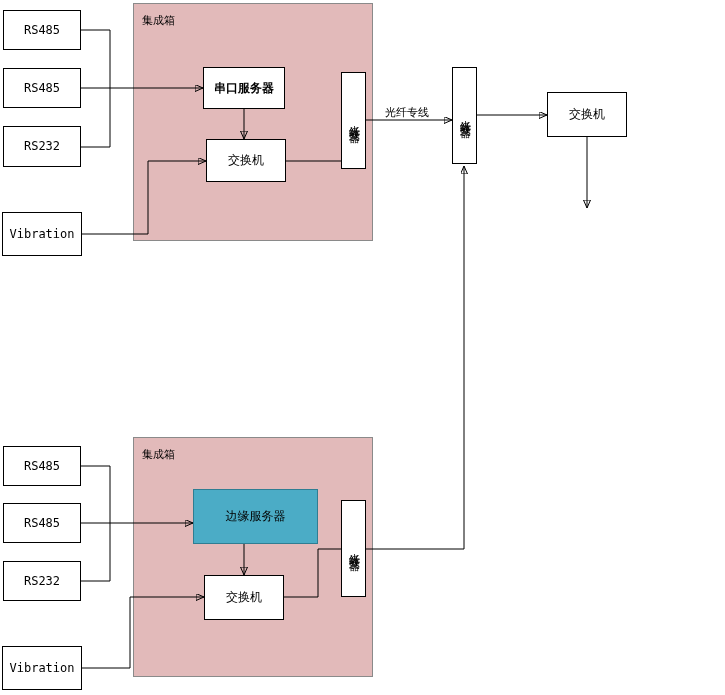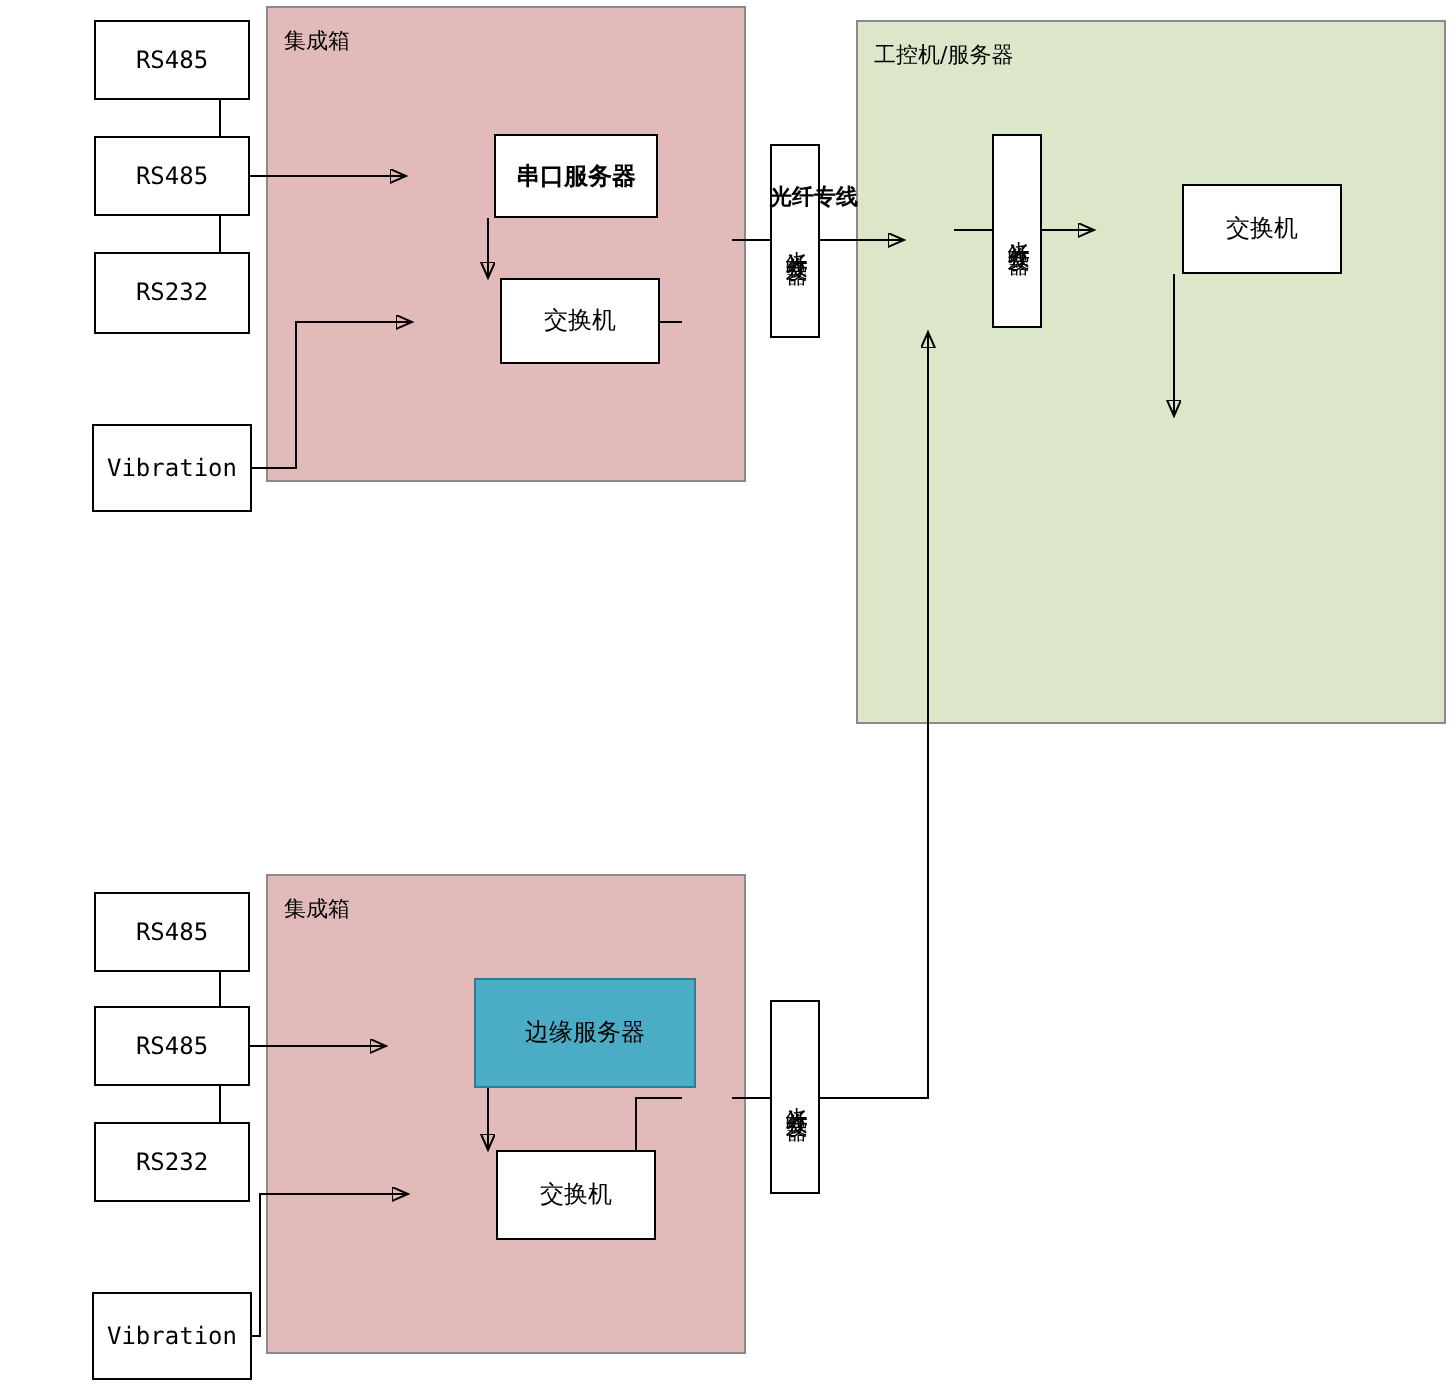--- a/index.html
+++ b/index.html
@@ -12,21 +12,21 @@
   }
   .pink  { background: var(--integration-fill, #e2baba); }
   .green { background: var(--server-fill, #dce7ca); }
   .container-title {
     position:absolute; top:9px; left:8px; font-size:11px; color:#000;
     white-space:nowrap;
   }
   .node {
     position:absolute; box-sizing:border-box; background:#ffffff;
     border:1px solid #000; display:flex; align-items:center; justify-content:center;
-    font-size:12px; text-align:center; line-height:1.25;margin-left:44px;
+    font-size:12px; text-align:center; line-height:1.25;
   }
   .source { font-family:"DejaVu Sans Mono", monospace; font-size:12px; }
   .vbox {
     writing-mode: vertical-rl; text-orientation: upright;
     font-size:11px; letter-spacing:2px; padding:2px 0;
   }
   .teal { background: var(--edge-fill, #4bacc6); border-color:#2f7d92; }
   .edge-label {
     position:absolute; font-size:11px; white-space:nowrap; color:#000;
   }
@@ -35,23 +35,20 @@
 </style>
 </head>
 <body>
 
 <div class="canvas">
 
   <div class="container-box pink" style="left:133px; top:3px; width:240px; height:238px;">
     <div class="container-title">集成箱</div>
   </div>
 
-  <div class="container-box green" style="left:428px; top:10px; width:295px; height:352px;">
-    <div class="container-title">工控机/服务器</div>
-  </div>
 
   <div class="container-box pink" style="left:133px; top:437px; width:240px; height:240px;">
     <div class="container-title">集成箱</div>
   </div>
 
   <svg class="wires" width="725" height="695">
     <defs>
       <marker id="arrow" markerWidth="10" markerHeight="9" refX="8" refY="3.5" orient="auto" markerUnits="userSpaceOnUse">
         <path d="M0,0 L8,3.5 L0,7 z" fill="#000" stroke="none"></path>
       </marker>
@@ -80,27 +77,27 @@
 
   <div class="node source" style="left:3px; top:10px; width:78px; height:40px;">RS485</div>
   <div class="node source" style="left:3px; top:68px; width:78px; height:40px;">RS485</div>
   <div class="node source" style="left:3px; top:126px; width:78px; height:41px;">RS232</div>
   <div class="node source" style="left:2px; top:212px; width:80px; height:44px;">Vibration</div>
 
   <div class="node" style="left:203px; top:67px; width:82px; height:42px;font-weight:bold;">串口服务器</div>
   <div class="node" style="left:206px; top:139px; width:80px; height:43px;">交换机</div>
   <div class="node vbox" style="left:341px; top:72px; width:25px; height:97px;">光纤收发器</div>
 
-  <div class="edge-label" style="left:385px; top:91px;font-weight:bold;">光纤专线</div>
+  <div class="edge-label" style="left:385px; top:105px;">光纤专线</div>
 
   <div class="node vbox" style="left:452px; top:67px; width:25px; height:97px;">光纤收发器</div>
   <div class="node" style="left:547px; top:92px; width:80px; height:45px;">交换机</div>
 
   <div class="node source" style="left:3px; top:446px; width:78px; height:40px;">RS485</div>
   <div class="node source" style="left:3px; top:503px; width:78px; height:40px;">RS485</div>
   <div class="node source" style="left:3px; top:561px; width:78px; height:40px;">RS232</div>
   <div class="node source" style="left:2px; top:646px; width:80px; height:44px;">Vibration</div>
 
-  <div class="node teal" style="left:193px; top:489px; width:111px; height:55px;">边缘服务器</div>
+  <div class="node teal" style="left:193px; top:489px; width:125px; height:55px;">边缘服务器</div>
   <div class="node" style="left:204px; top:575px; width:80px; height:45px;">交换机</div>
   <div class="node vbox" style="left:341px; top:500px; width:25px; height:97px;">光纤收发器</div>
 
 </div>
 
 </body></html>

